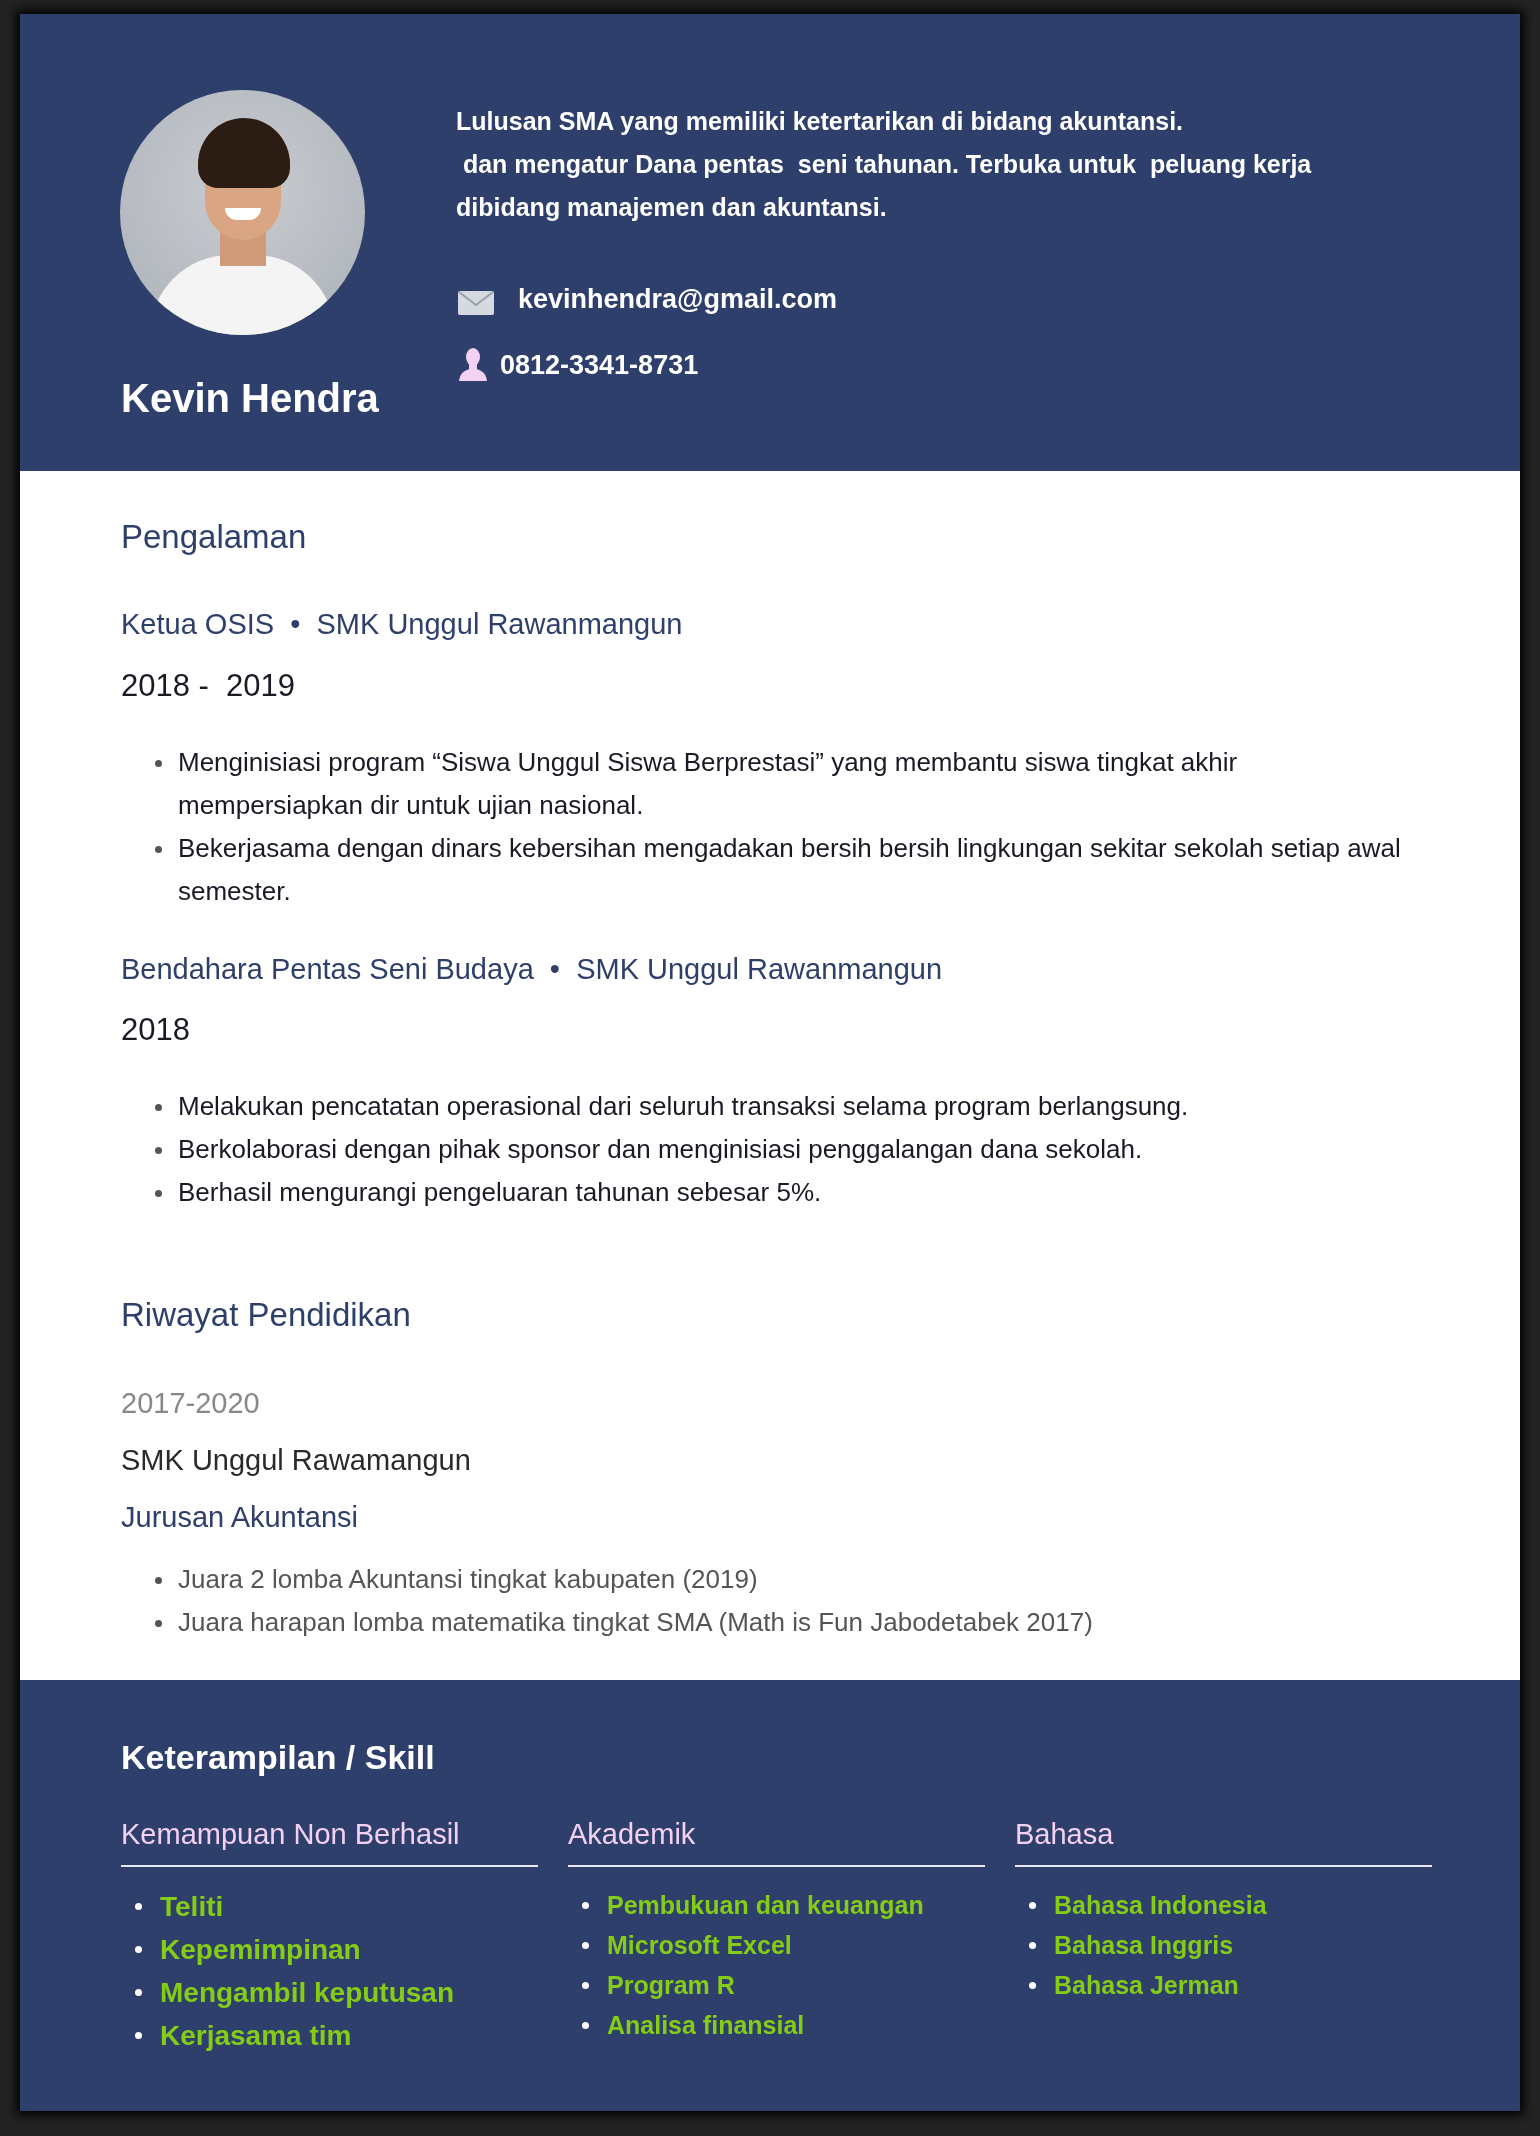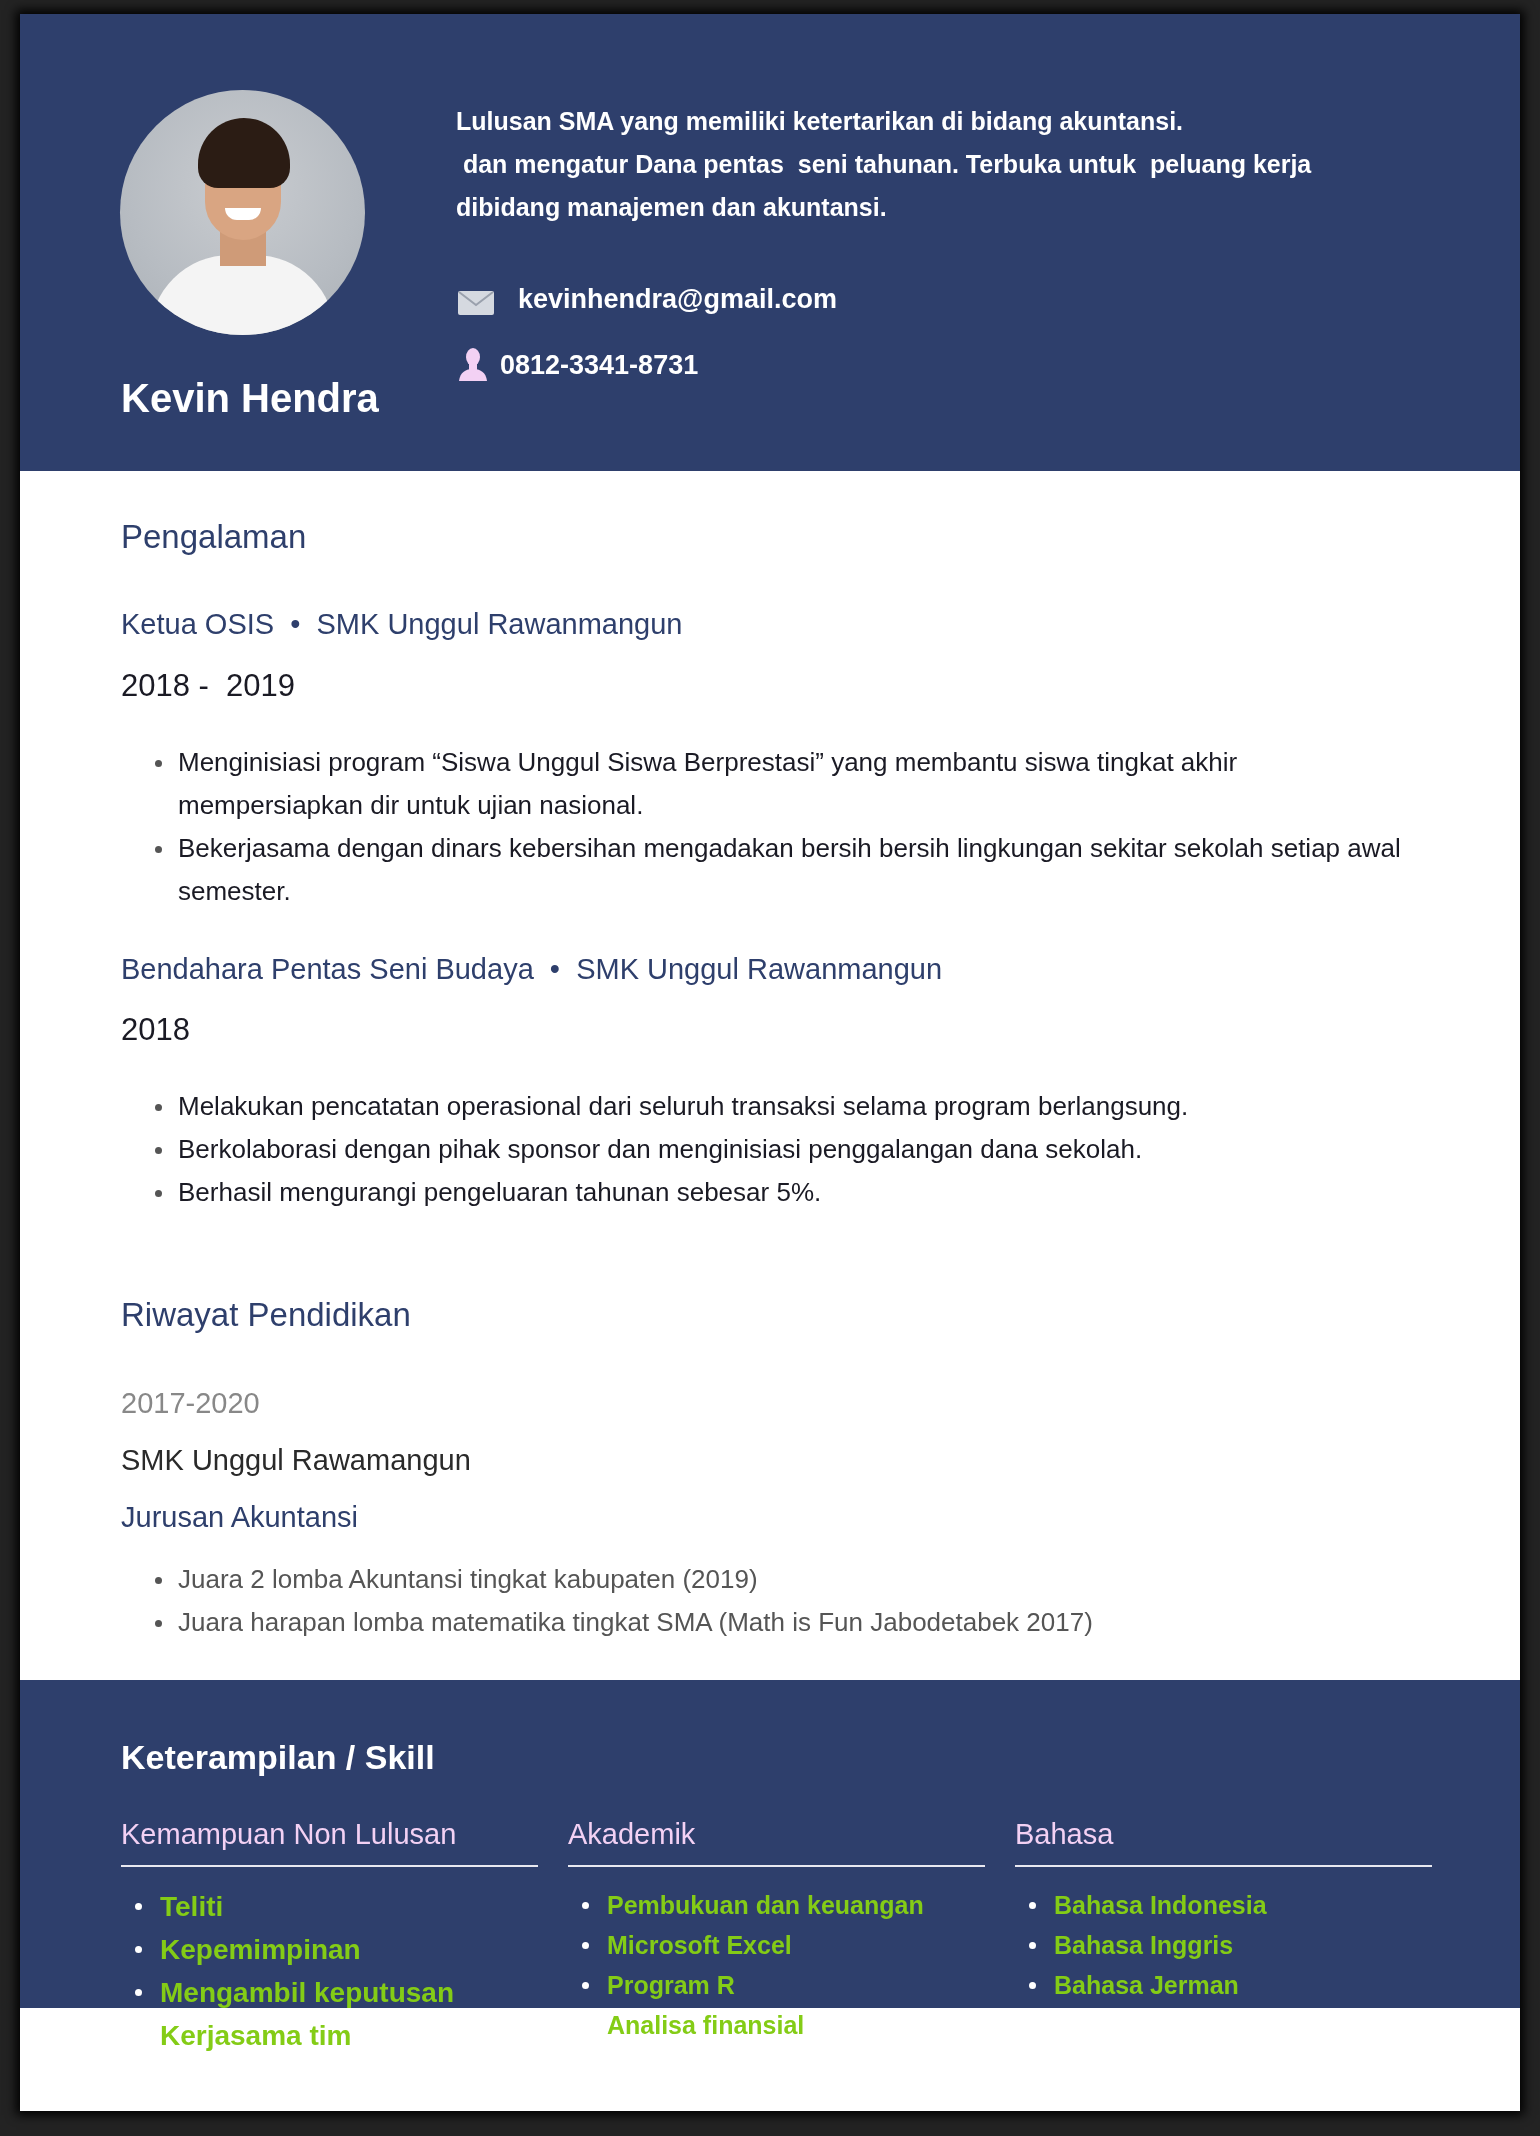--- a/index.html
+++ b/index.html
@@ -44,21 +44,21 @@
   .period { position:absolute; left:101px; color:#1a1a24; font-size:31px; white-space:pre; }
   .bullets { position:absolute; left:101px; width:1300px; margin:0; padding:0; list-style:none; }
   .bullets li { position:relative; padding-left:57px; color:#1a1a24; font-size:26px; line-height:43px; }
   .bullets li::before { content:""; position:absolute; left:34px; top:19px; width:7px; height:7px; border-radius:50%; background:#555; }
   .edu-years { position:absolute; left:101px; color:#888; font-size:29px; }
   .edu-school { position:absolute; left:101px; color:#2a2a2a; font-size:29px; }
   .edu-major { position:absolute; left:101px; color:#2e3f6c; font-size:29px; }
   .bullets.gray li { color:#555; }
 
   .skills {
-    position:absolute; left:0; top:1666px; width:1500px; height:328px; background:#2e3f6c;
+    position:absolute; left:0; top:1666px; width:1500px; height:431px; background:#2e3f6c;
   }
   .skills-title { position:absolute; left:101px; top:58px; color:#fff; font-size:34px; font-weight:bold; white-space:nowrap; }
   .skill-col { position:absolute; top:138px; width:417px; }
   .skill-col h3 {
     margin:0; color:#f3d1f4; font-size:29px; font-weight:normal; padding-bottom:14px;
     border-bottom:2px solid #e8e8f0; white-space:nowrap;
   }
   .skill-col ul { list-style:none; margin:0; padding:0; margin-top:18px; }
   .skill-col li { position:relative; padding-left:39px; color:#84cc16; font-weight:bold; white-space:nowrap; }
   .skill-col li::before { content:""; position:absolute; left:14px; width:7px; height:7px; border-radius:50%; background:#fff; }
@@ -133,21 +133,21 @@
   <div class="edu-major" style="top:1487px;">Jurusan Akuntansi</div>
   <ul class="bullets gray" style="top:1544px;">
     <li>Juara 2 lomba Akuntansi tingkat kabupaten (2019)</li>
     <li>Juara harapan lomba matematika tingkat SMA (Math is Fun Jabodetabek 2017)</li>
   </ul>
 
   <div class="skills">
     <div class="skills-title">Keterampilan / Skill</div>
 
     <div class="skill-col c1" style="left:101px;">
-      <h3>Kemampuan Non Lulusan</h3>
+      <h3>Kemampuan Non Berhasil</h3>
       <ul>
         <li>Teliti</li>
         <li>Kepemimpinan</li>
         <li>Mengambil keputusan</li>
         <li>Kerjasama tim</li>
       </ul>
     </div>
 
     <div class="skill-col c2" style="left:548px;">
       <h3>Akademik</h3>

